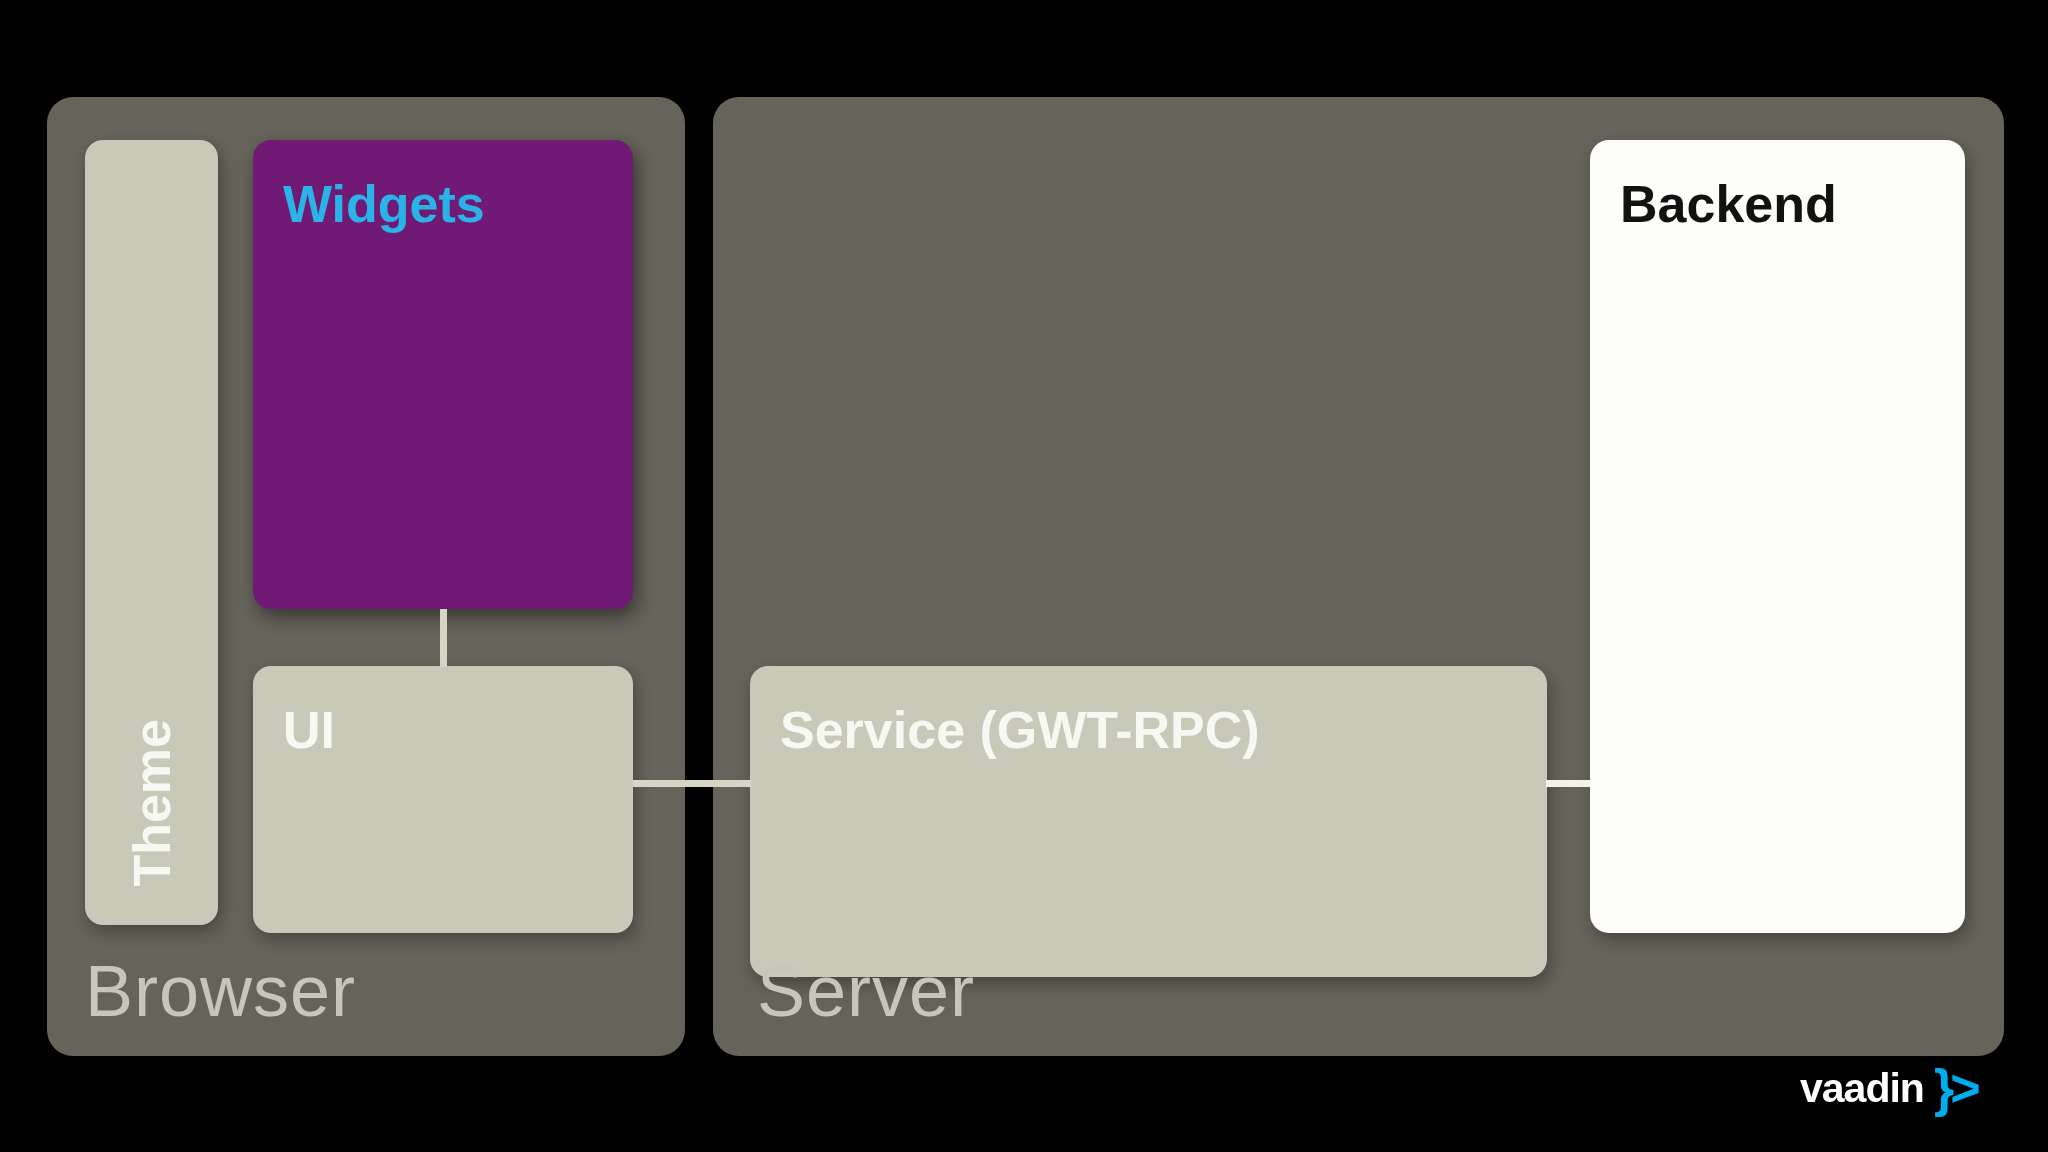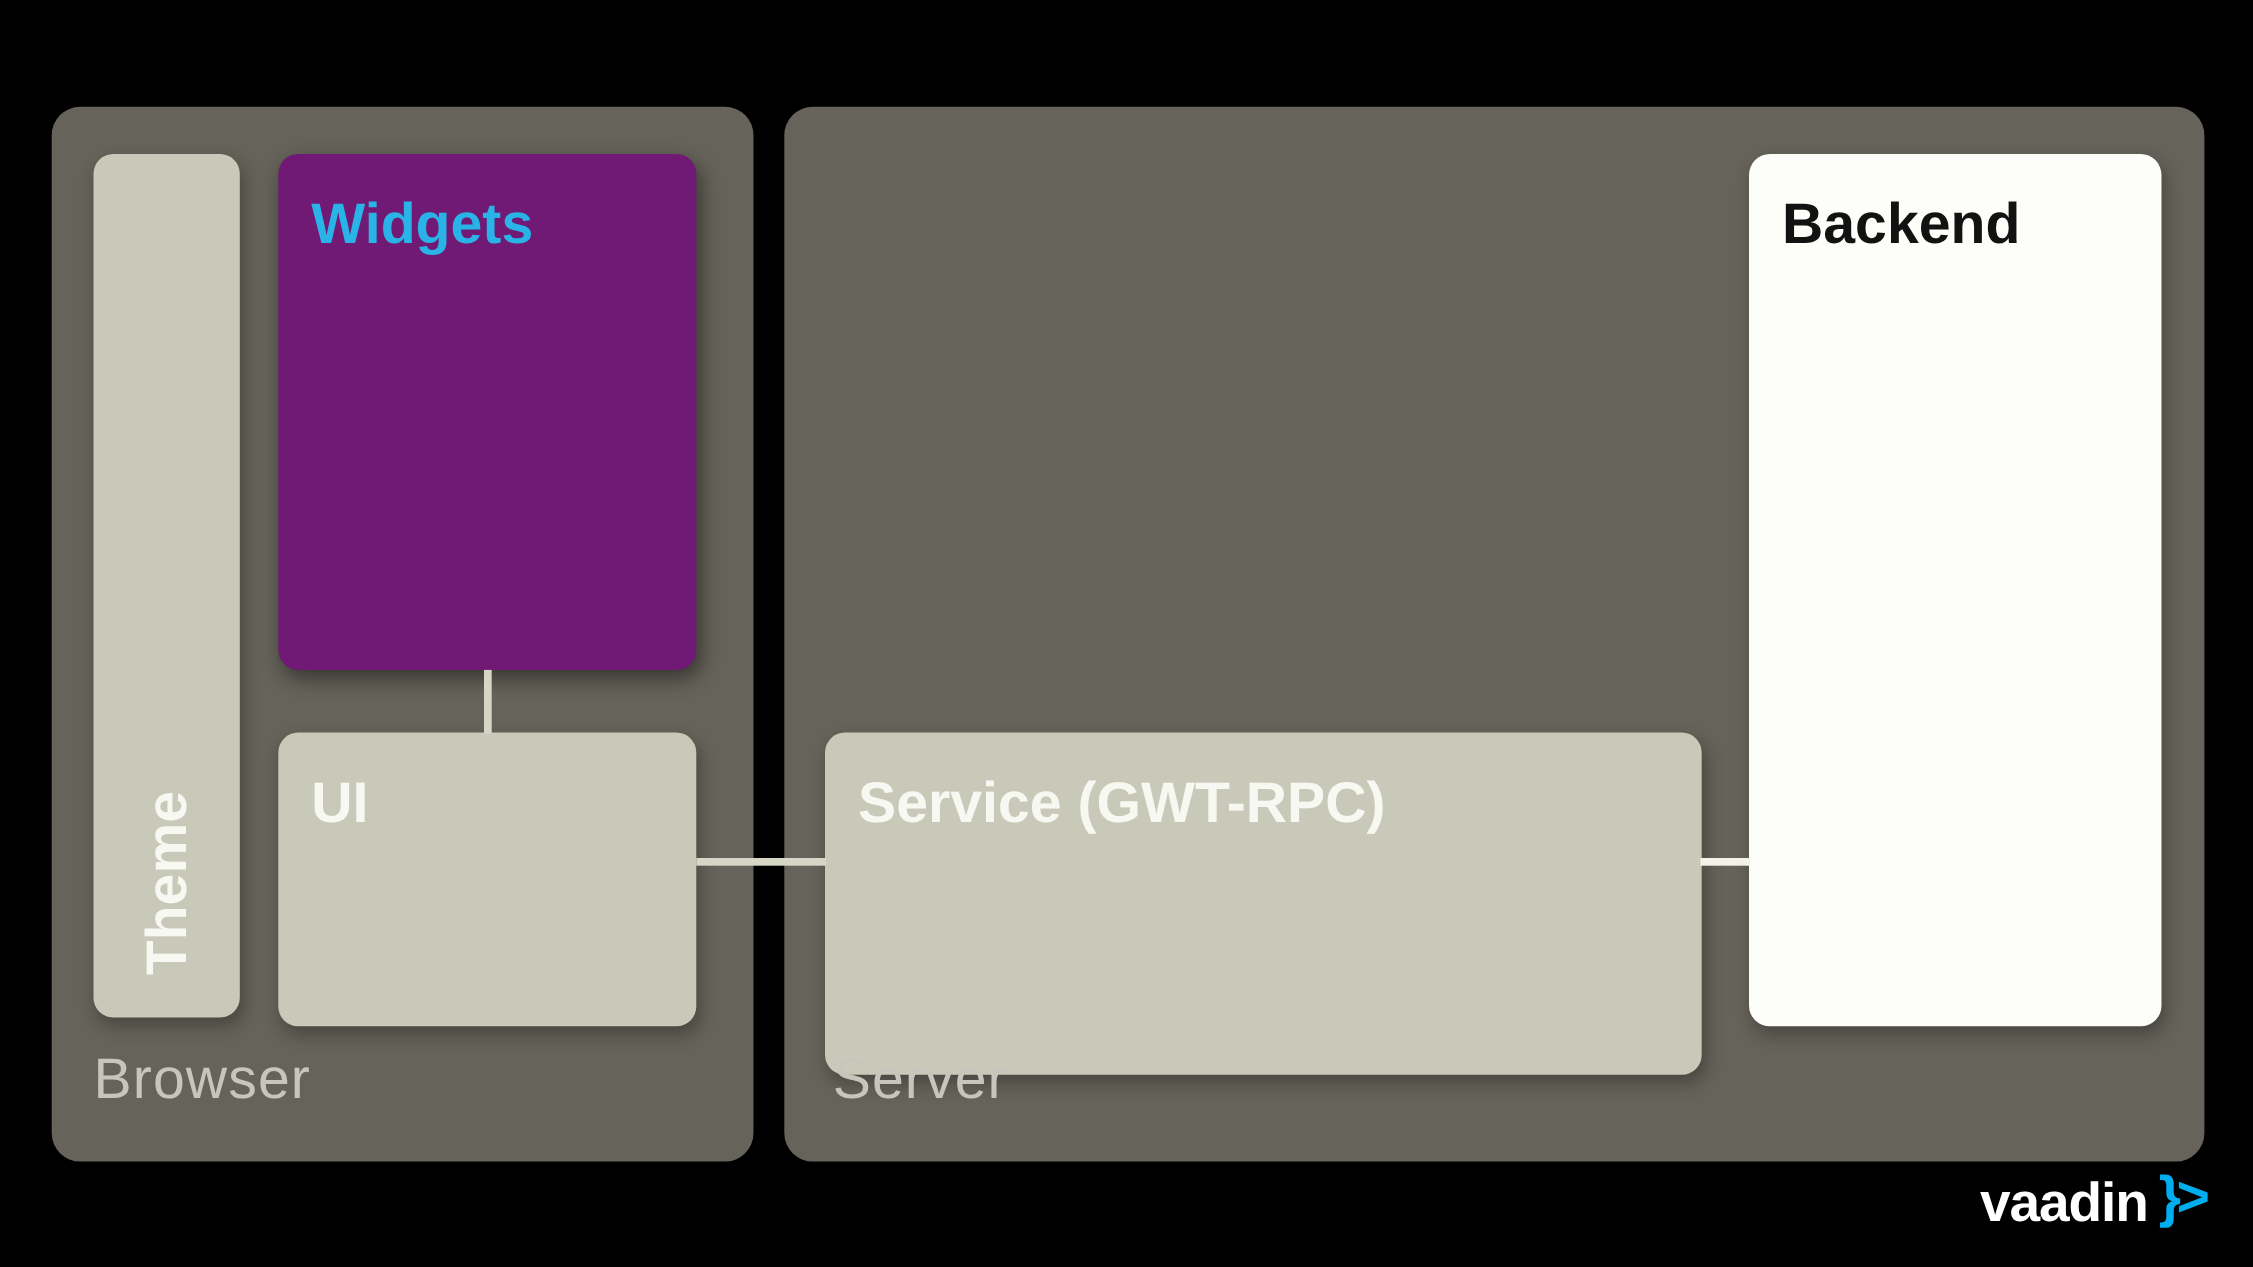--- a/index.html
+++ b/index.html
@@ -59,42 +59,42 @@
     font-size: 52px;
     font-weight: bold;
     color: #f8f8f2;
     line-height: 1;
   }
 
   .container-label {
     position: absolute;
     left: 38px;
     top: 858px;
-    font-size: 52px;
+    font-size: 72px;
     font-weight: 300;
     color: #c6c6bc;
     line-height: 1;
     letter-spacing: 1px;
   }
   .container.server .container-label { left: 44px; }
 
   .connector { position: absolute; background: #d6d6c7; }
   .connector.v  { left: 440px;  top: 609px; width: 7px;   height: 58px; }
   .connector.h1 { left: 633px;  top: 780px; width: 118px; height: 7px; }
   .connector.h2 { left: 1546px; top: 780px; width: 45px;  height: 7px; background: #f2f2e9; }
 
   .logo {
     position: absolute;
     left: 1800px;
     top: 1062px;
     display: flex;
     align-items: flex-start;
   }
   .logo .wordmark {
-    font-size: 50px;
+    font-size: 41px;
     font-weight: bold;
     color: #ffffff;
     letter-spacing: -1px;
     line-height: 1;
     padding-top: 6px;
   }
   .logo .symbol {
     font-size: 52px;
     font-weight: bold;
     color: #00aeef;

